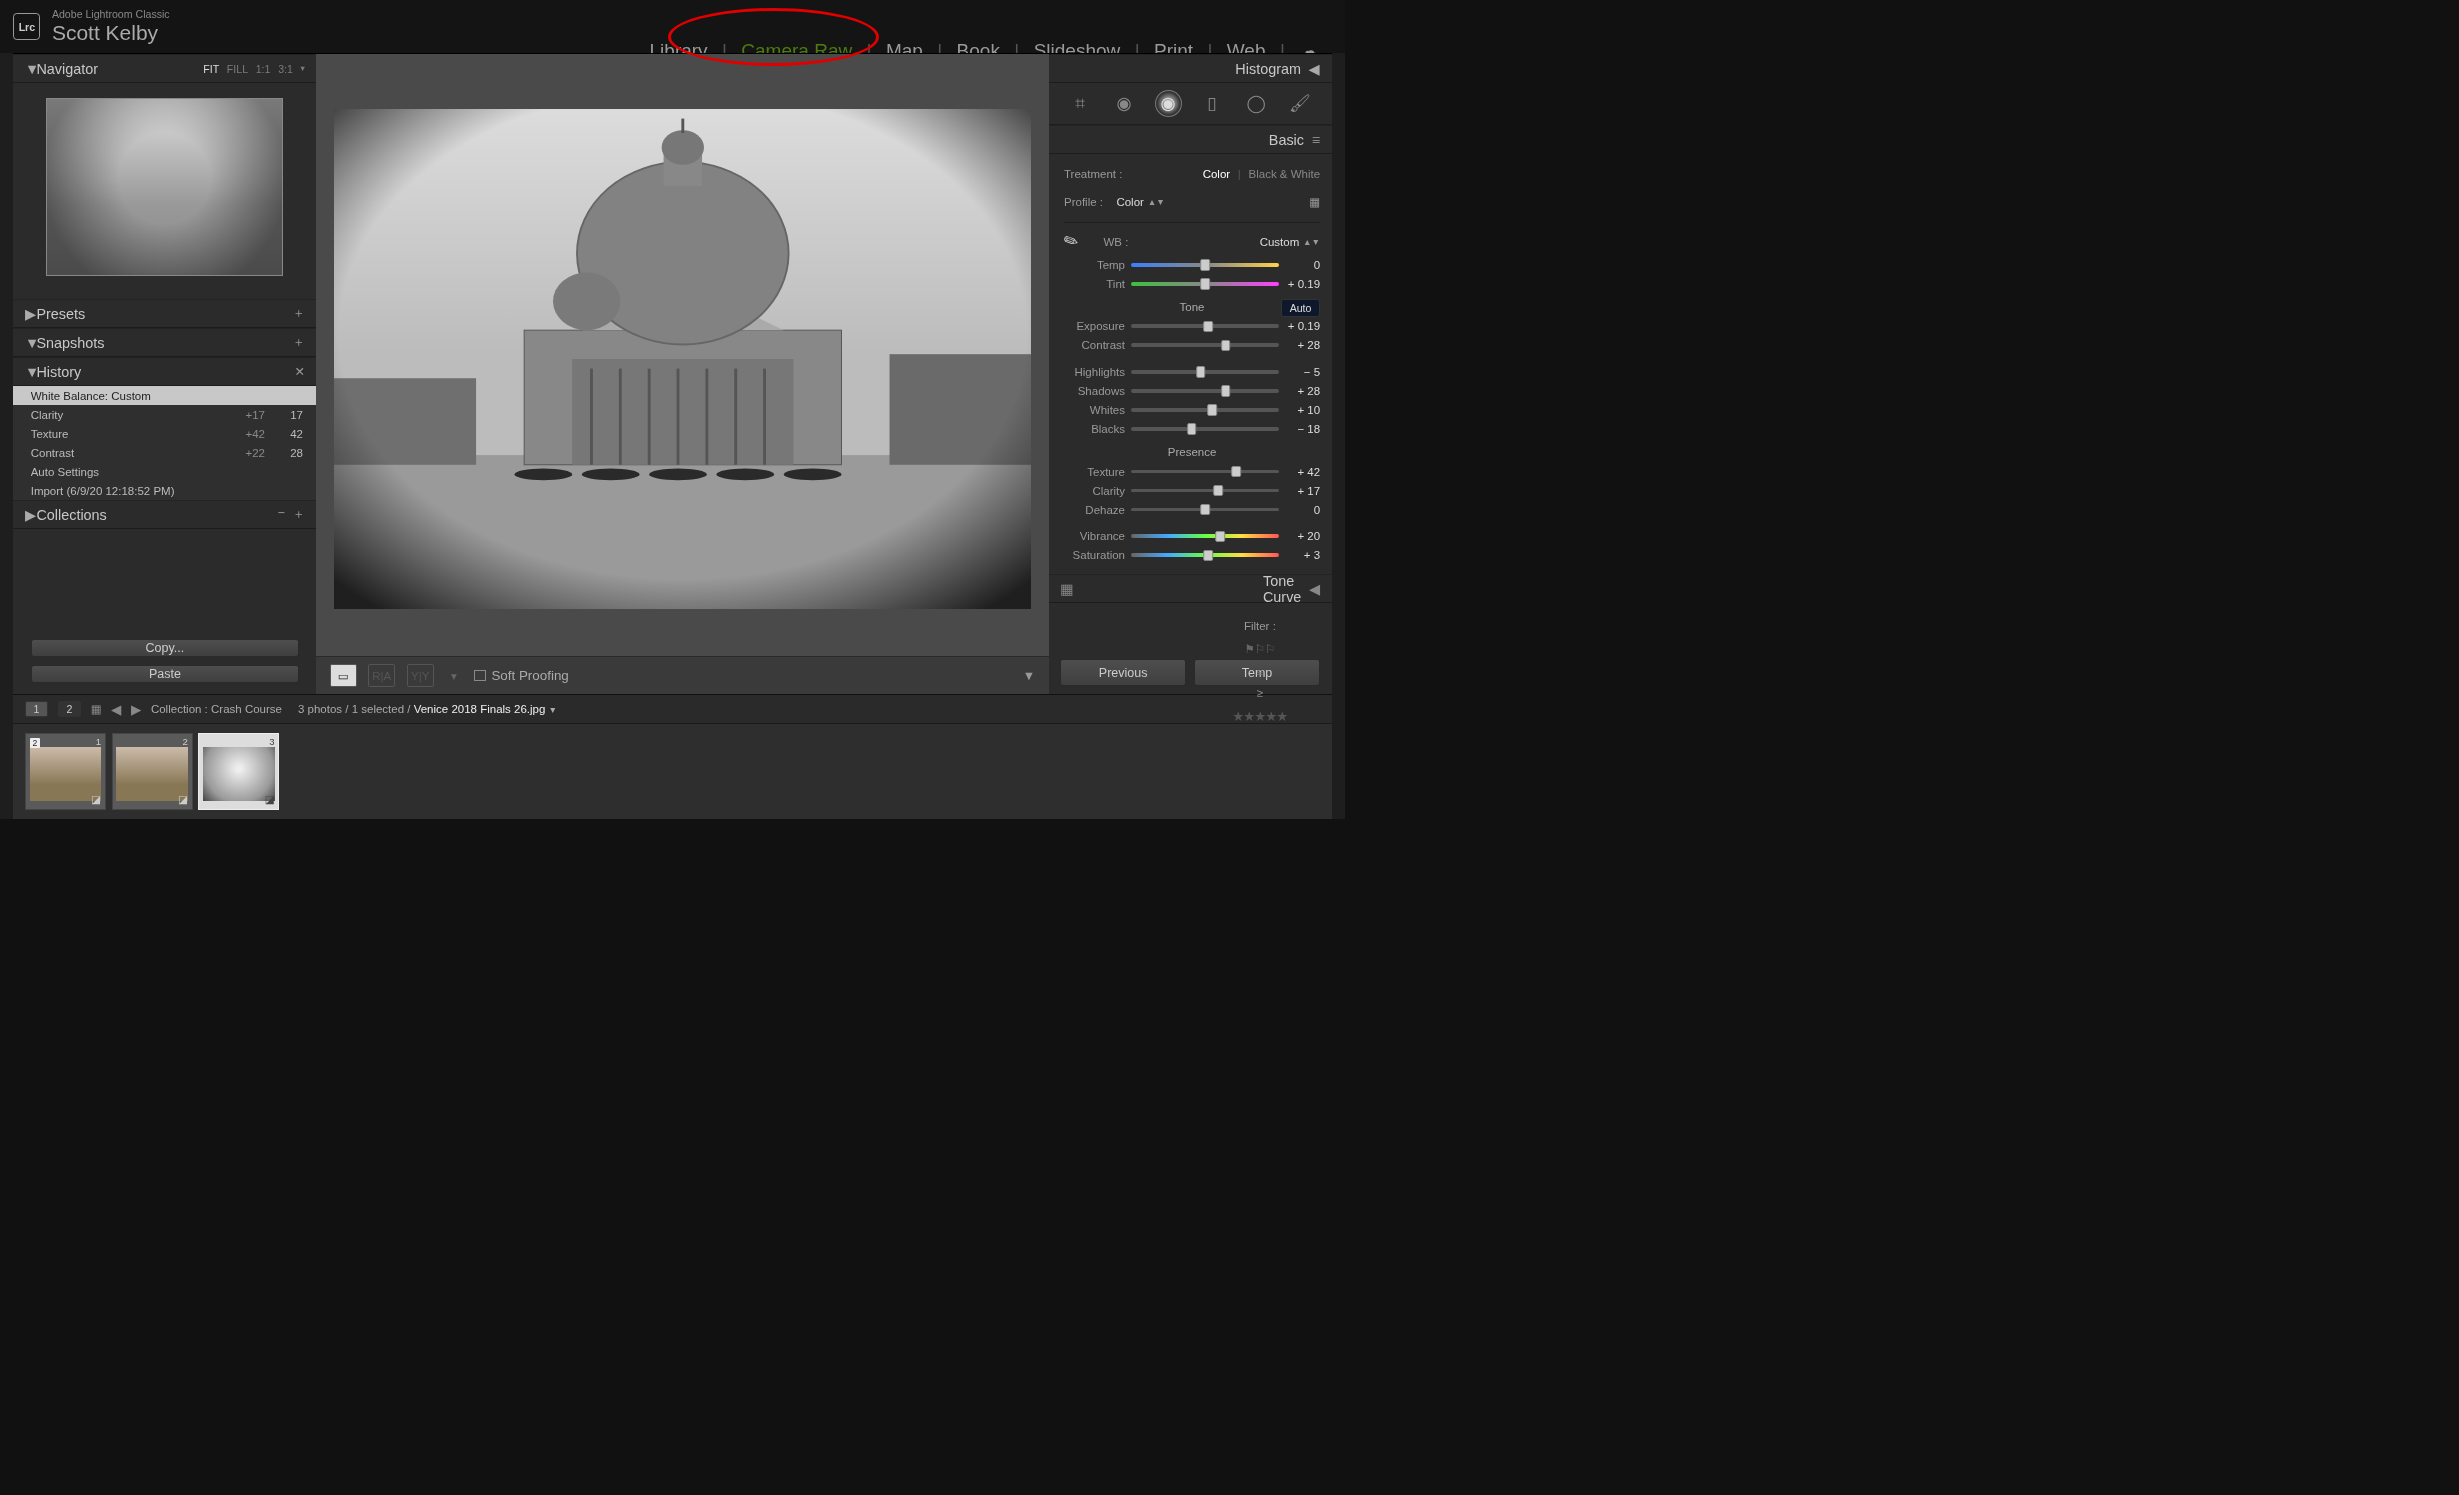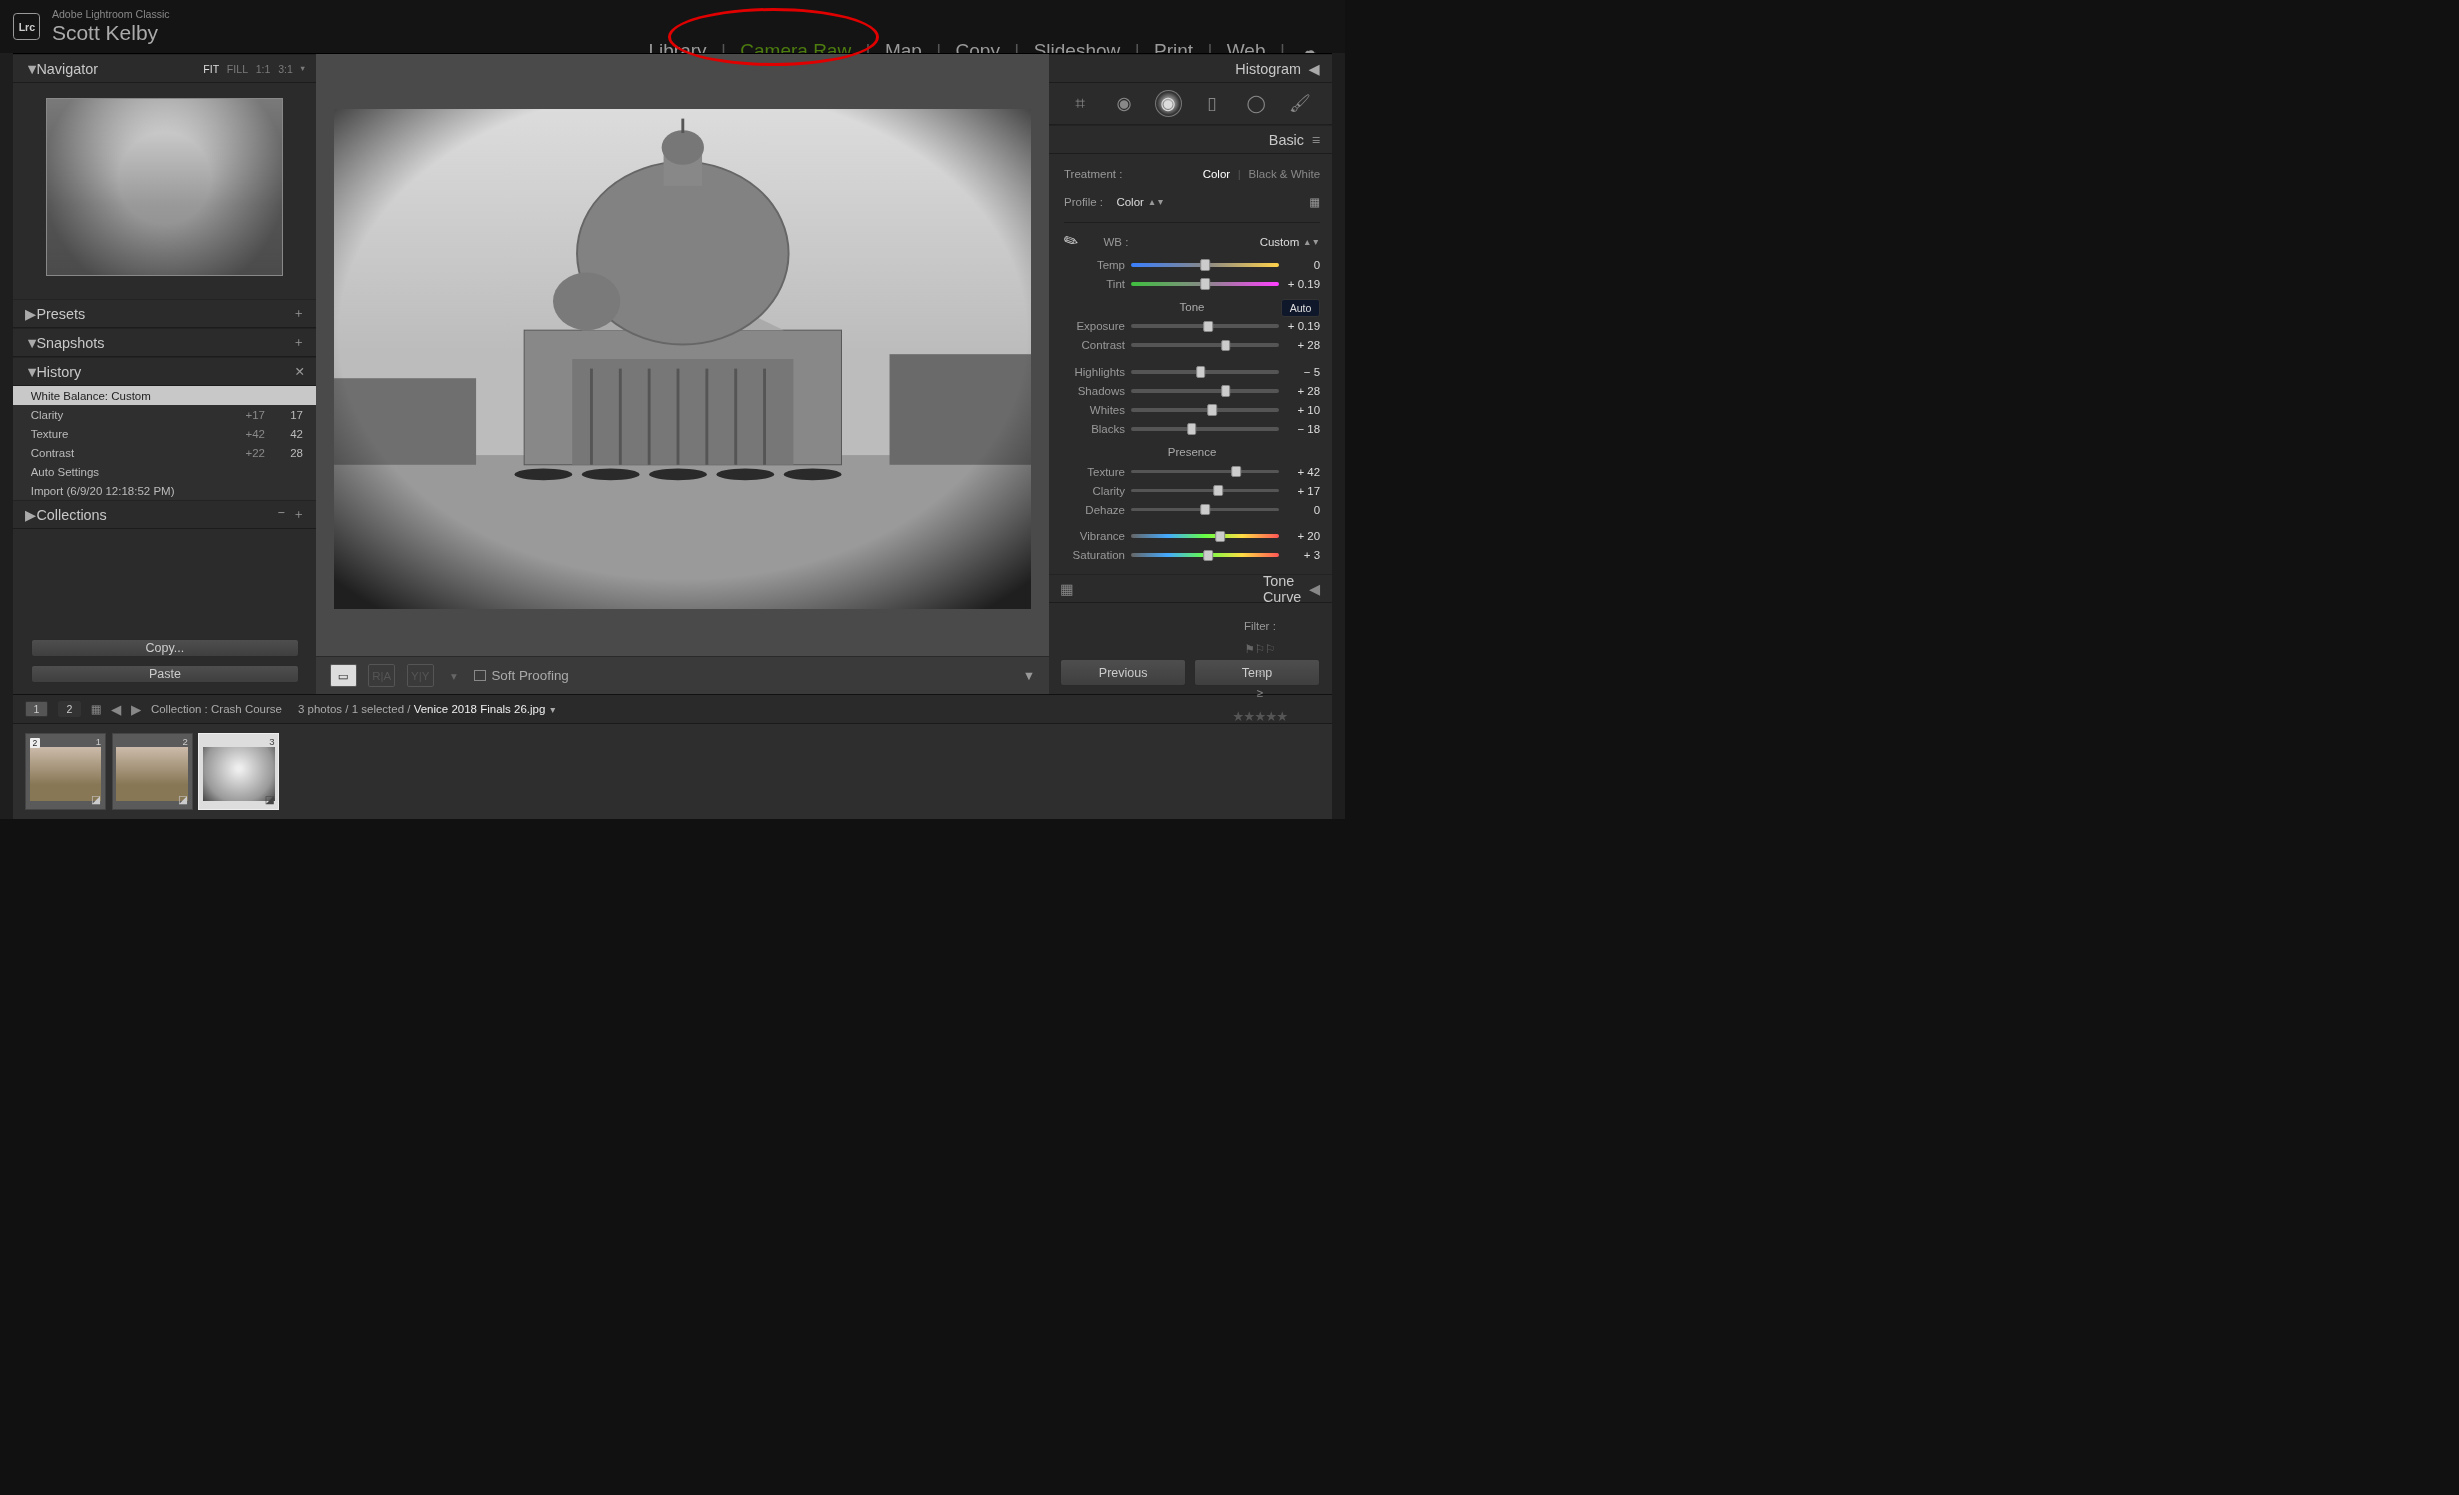--- a/index.html
+++ b/index.html
@@ -152,21 +152,21 @@
       <span class="line1">Adobe Lightroom Classic</span>
       <span class="line2">Scott Kelby</span>
     </div>
     <div class="modules">
       <span class="mod">Library</span>
         <span class="sep">|</span>
       <span class="mod active">Camera Raw</span>
         <span class="sep">|</span>
       <span class="mod">Map</span>
         <span class="sep">|</span>
-      <span class="mod">Copy</span>
+      <span class="mod">Book</span>
         <span class="sep">|</span>
       <span class="mod">Slideshow</span>
         <span class="sep">|</span>
       <span class="mod">Print</span>
         <span class="sep">|</span>
       <span class="mod">Web</span>
         <span class="sep">|</span>
       <span class="mod">☁</span>
     </div>
   </div>

